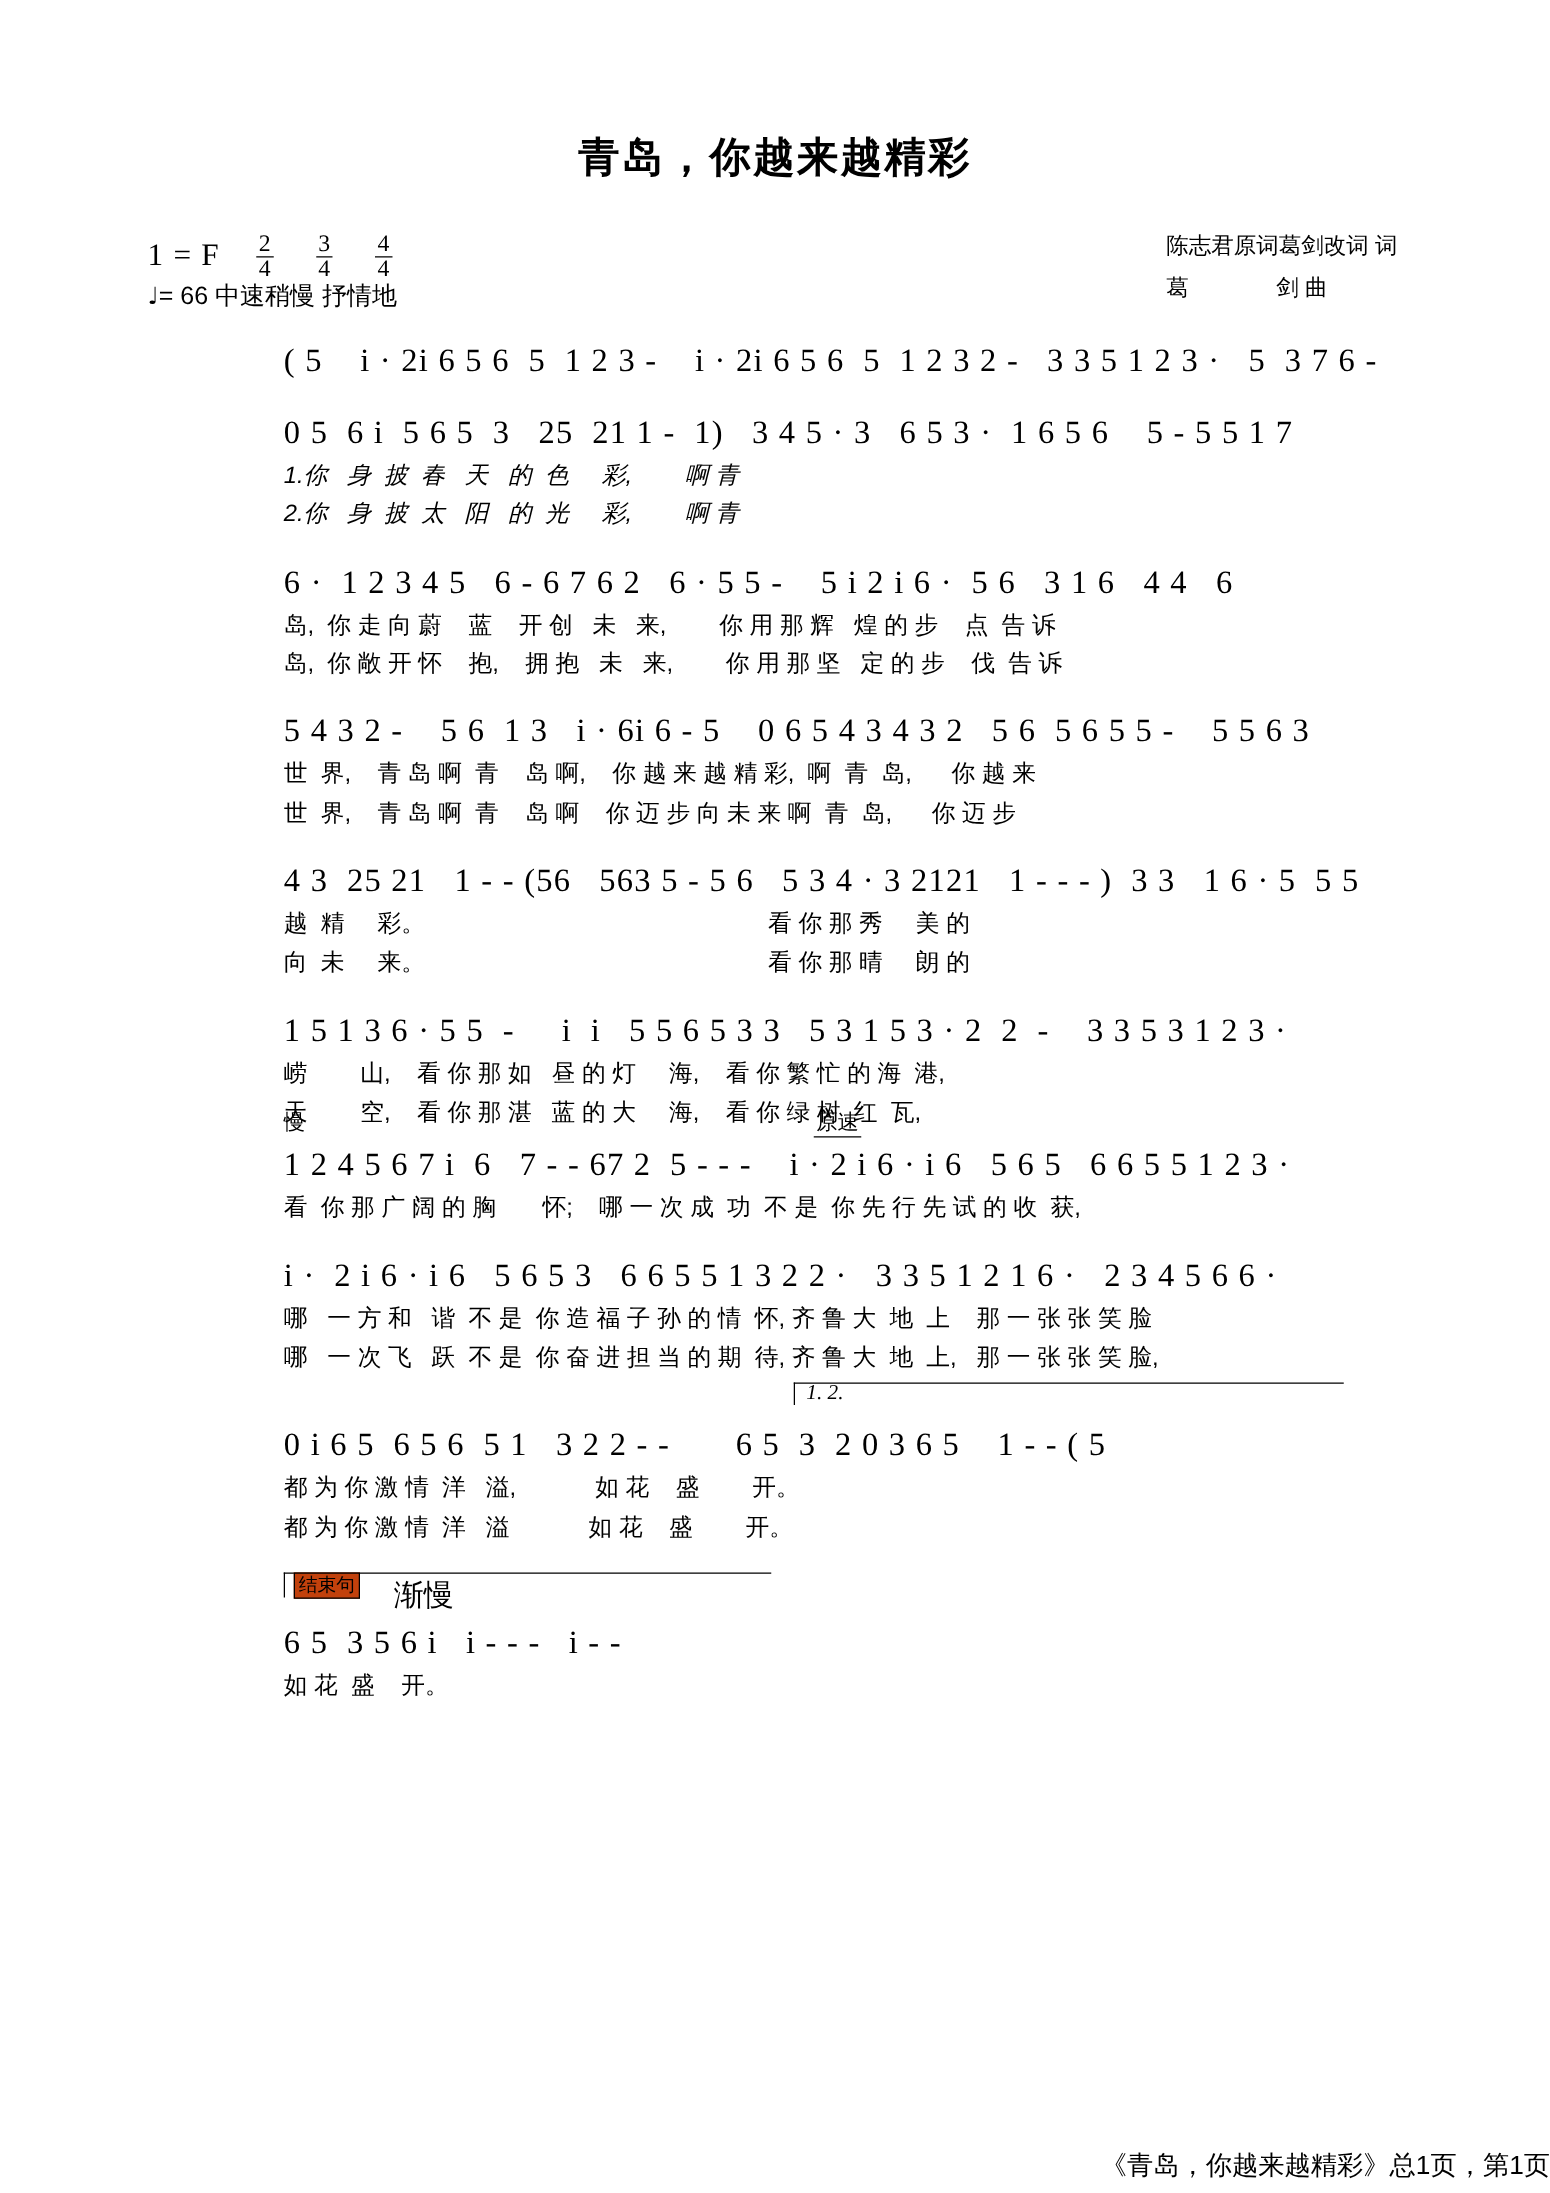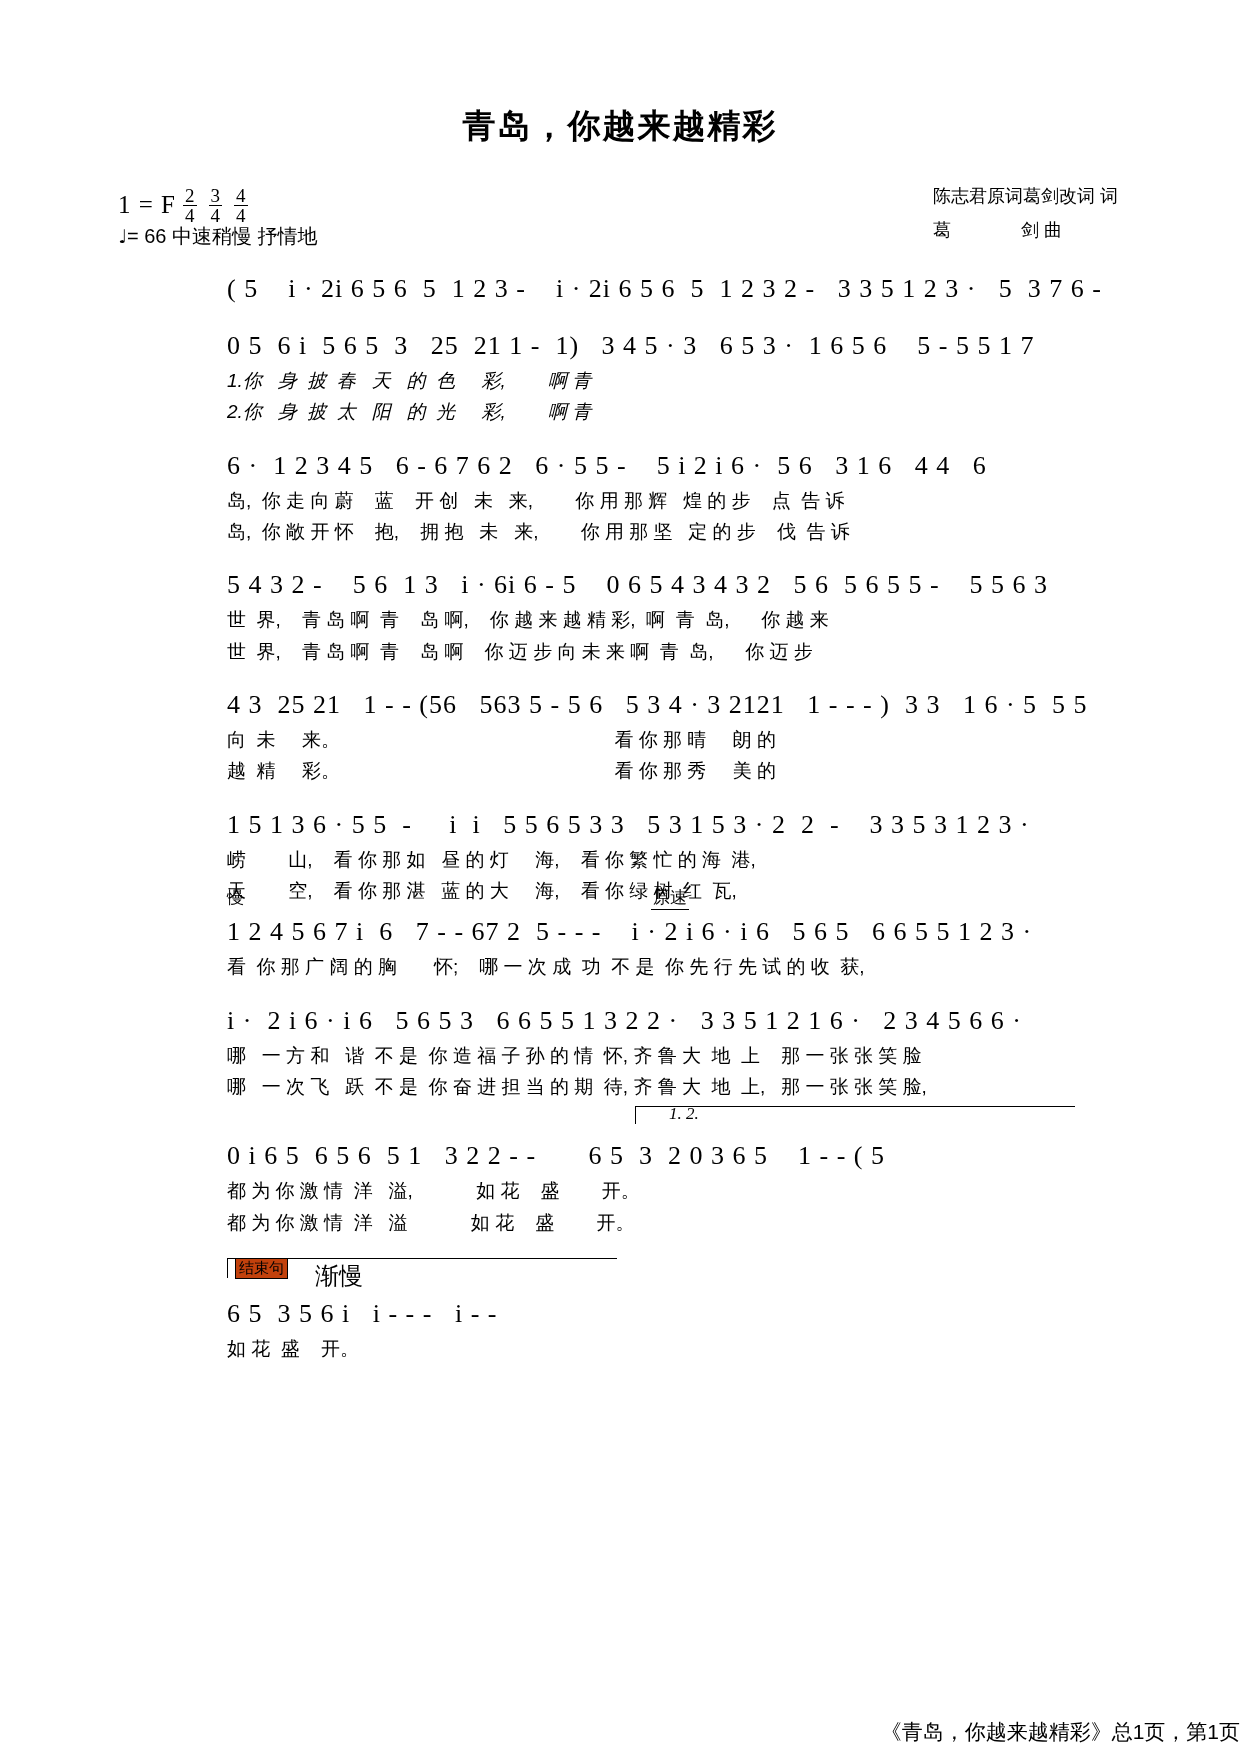--- a/index.html
+++ b/index.html
@@ -35,21 +35,21 @@
     margin-top: 30px;
   }
   .keysig {
     position: absolute;
     left: 118px;
     top: 6px;
     font-family: "Liberation Serif", serif;
     font-size: 25px;
     display: flex;
     align-items: center;
-    gap: 2px;
+    gap: 24px;
   }
   .keysig .eq {
     font-size: 25px;
     letter-spacing: 1px;
   }
   .frac {
     display: inline-flex;
     flex-direction: column;
     align-items: center;
     line-height: 1.0;
@@ -159,21 +159,20 @@
     height: 18px;
     box-sizing: border-box;
   }
   .volta-label {
     position: absolute;
     left: 530px;
     top: -32px;
     font-family: "Liberation Serif", serif;
     font-size: 17px;
     font-style: italic;
-    margin-left: 24px;
   }
   .yuansu {
     position: absolute;
     left: 536px;
     top: -26px;
     font-family: "Liberation Sans", sans-serif;
     font-size: 17px;
     border-bottom: 1.5px solid #000;
     padding: 0 2px;
   }
@@ -234,22 +233,22 @@
   </div>
 
   <div class="system sysblock">
     <div class="staff">5 4 3 2 -    5 6  1 3   i · 6i 6 - 5    0 6 5 4 3 4 3 2   5 6  5 6 5 5 -    5 5 6 3</div>
     <div class="lyric">世  界,    青 岛 啊  青    岛 啊,    你 越 来 越 精 彩,  啊  青  岛,      你 越 来</div>
     <div class="lyric">世  界,    青 岛 啊  青    岛 啊    你 迈 步 向 未 来 啊  青  岛,      你 迈 步</div>
   </div>
 
   <div class="system sysblock">
     <div class="staff">4 3  25 21   1 - - (56   563 5 - 5 6   5 3 4 · 3 2121   1 - - - )  3 3   1 6 · 5  5 5</div>
+    <div class="lyric">越  精     彩。                                                    看 你 那 秀     美 的</div>
     <div class="lyric">向  未     来。                                                    看 你 那 晴     朗 的</div>
-    <div class="lyric">越  精     彩。                                                    看 你 那 秀     美 的</div>
   </div>
 
   <div class="system sysblock tight">
     <div class="staff">1 5 1 3 6 · 5 5  -     i  i   5 5 6 5 3 3   5 3 1 5 3 · 2  2  -    3 3 5 3 1 2 3 ·</div>
     <div class="lyric">崂        山,    看 你 那 如   昼 的 灯     海,    看 你 繁 忙 的 海  港,</div>
     <div class="lyric">天        空,    看 你 那 湛   蓝 的 大     海,    看 你 绿 树  红  瓦,</div>
   </div>
 
   <div class="system sysblock">
     <div class="man-label">慢</div>

